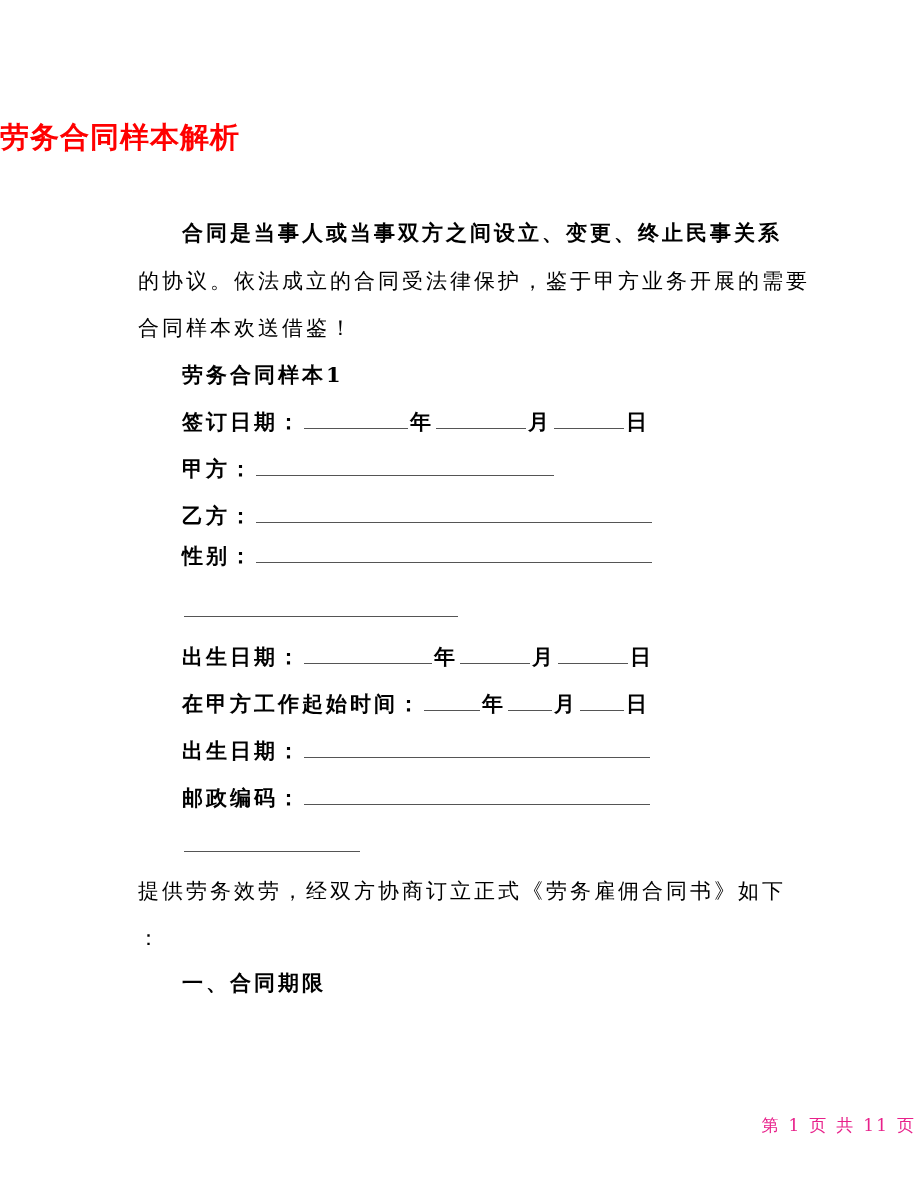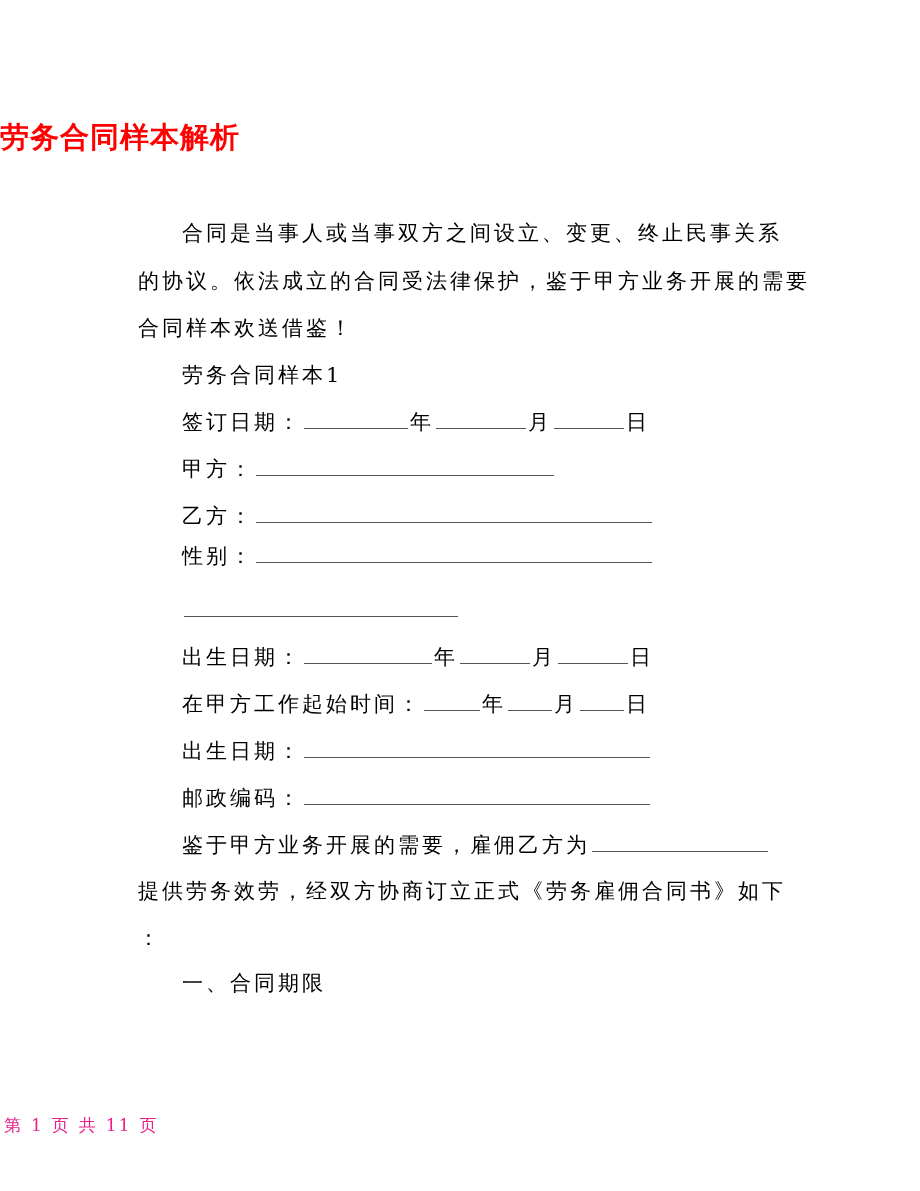--- a/index.html
+++ b/index.html
@@ -2,23 +2,23 @@
 <html><head>
 <meta charset="utf-8">
 <style>
   html, body { margin: 0; padding: 0; background: #ffffff; }
   body { width: 920px; height: 1191px; position: relative; overflow: hidden;
          font-family: "DejaVu Serif", "Liberation Serif", serif; color: #000; }
   .title { position: absolute; top: 118px; left: 0; width: 920px; text-align: left;
            font-family: "DejaVu Sans", "Liberation Sans", sans-serif; font-weight: bold;
            font-size: 29px; color: #ff0000; letter-spacing: 1px; }
   .line { position: absolute; left: 138px; font-size: 21px; line-height: 30px; white-space: nowrap; letter-spacing: 3px; }
-  .indent { left: 182px; }
+  .indent { left: 182px; font-weight: bold; }
   .blank { display: inline-block; border-bottom: 1px solid #555; height: 22px; vertical-align: baseline; margin: 0 2px; }
-  .footer { position: absolute; top: 1114px; left: 0; width: 920px; text-align: left;
+  .footer { position: absolute; top: 1114px; left: 0; width: 920px; text-align: right;
             font-size: 17px; color: #e8208a; letter-spacing: 2px; }
   .footer span { margin: 0 4px; }
 </style>
 </head>
 <body>
 
 <div class="title">劳务合同样本解析</div>
 
 <div class="line indent" style="top:218px">合同是当事人或当事双方之间设立、变更、终止民事关系</div>
 <div class="line" style="top:266px">的协议。依法成立的合同受法律保护，鉴于甲方业务开展的需要</div>
@@ -56,21 +56,21 @@
 
 <div class="line indent" style="top:735px">
   <span>出生日期：</span><span class="blank" style="width:346px"></span>
 </div>
 
 <div class="line indent" style="top:782px">
   <span>邮政编码：</span><span class="blank" style="width:346px"></span>
 </div>
 
 <div class="line indent" style="top:829px">
-  <span>鉴于甲方业务开展的需要，雇佣乙方为</span><span class="blank" style="width:176px"></span>
+  <span class="blank" style="width:176px"></span>
 </div>
 <div class="line" style="top:876px">提供劳务效劳，经双方协商订立正式《劳务雇佣合同书》如下</div>
 <div class="line" style="top:923px">：</div>
 
 <div class="line indent" style="top:968px">一、合同期限</div>
 
 <div class="footer">
   <span>第</span><span>1</span><span>页</span><span>共</span><span>11</span><span>页</span>
 </div>
 

